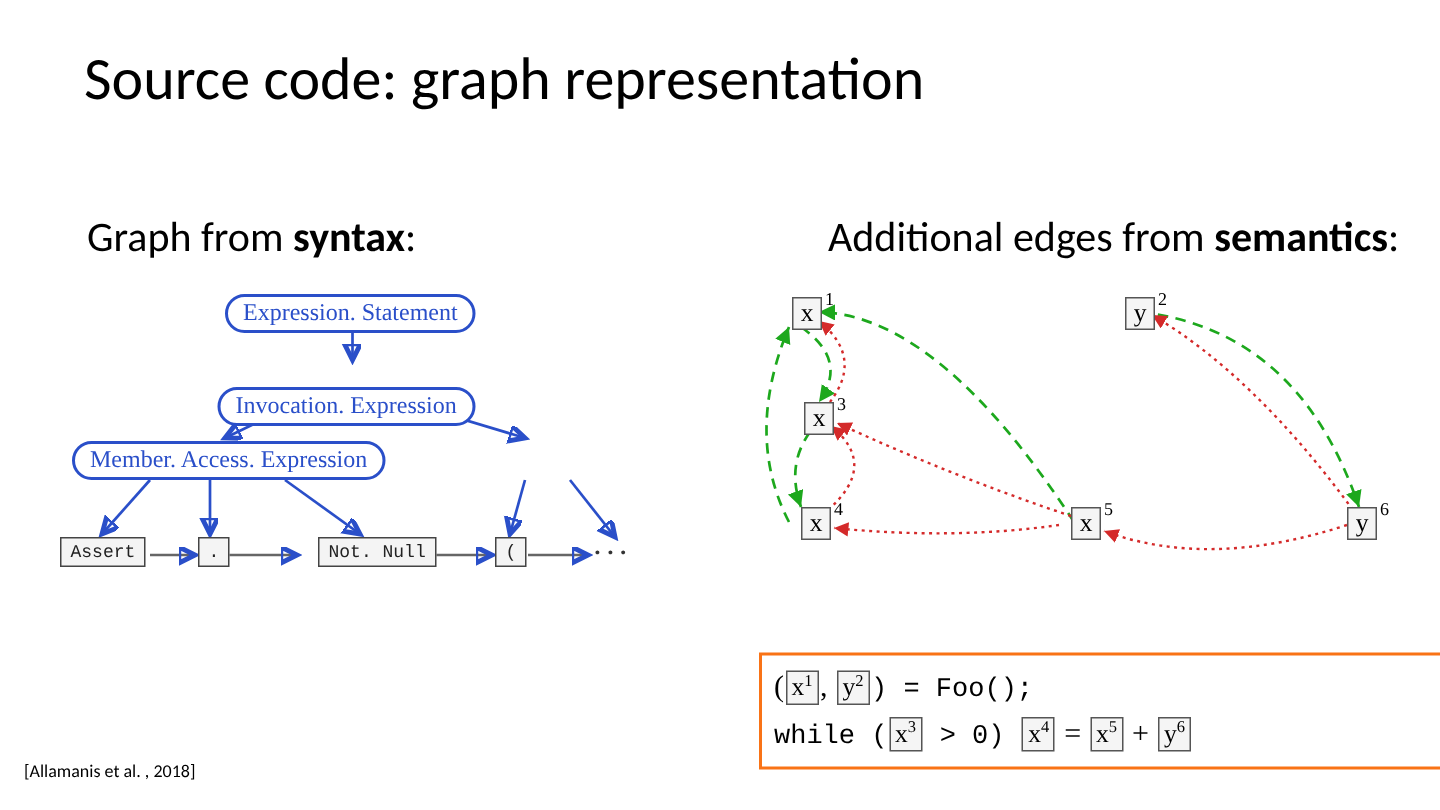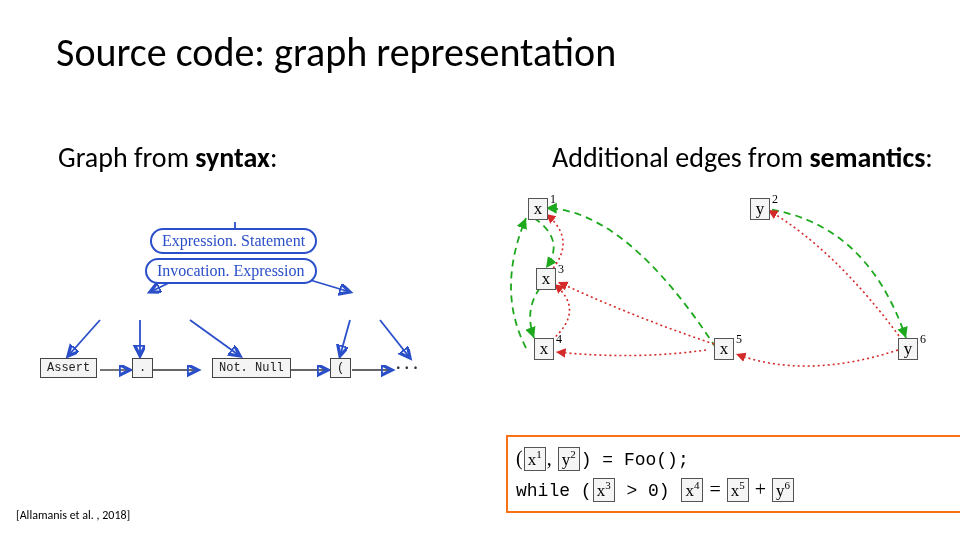--- a/index.html
+++ b/index.html
@@ -176,22 +176,23 @@
 
     <line x1="310" y1="124" x2="300" y2="160" marker-end="url(#ab)"></line>
     <line x1="340" y1="124" x2="370" y2="162" marker-end="url(#ab)"></line>
 
     <line class="grey" x1="60" y1="174" x2="90" y2="174" marker-end="url(#ag)"></line>
     <line class="grey" x1="110" y1="174" x2="158" y2="174" marker-end="url(#ag)"></line>
     <line class="grey" x1="248" y1="174" x2="288" y2="174" marker-end="url(#ag)"></line>
     <line class="grey" x1="312" y1="174" x2="352" y2="174" marker-end="url(#ag)"></line>
   </svg>
 
-  <div class="node-oval" style="left:110px; top:0px;margin-top:32px;">Expression. Statement</div>
+  <div class="node-oval" style="left:110px; top:0px;">Expression. Statement</div>
   <div class="node-oval" style="left:105px; top:62px;">Invocation. Expression</div>
+  <div class="node-oval" style="left:8px;   top:98px;">Member. Access. Expression</div>
 
   <div class="node-rect" style="left:0px;   top:162px;">Assert</div>
   <div class="node-rect" style="left:92px;  top:162px;">.</div>
   <div class="node-rect" style="left:172px; top:162px;">Not. Null</div>
   <div class="node-rect" style="left:290px; top:162px;">(</div>
   <div class="ellipsis" style="left:356px; top:160px;">· · ·</div>
 </div>
 
 <div class="sem-area">
   <svg class="arrows-right">

